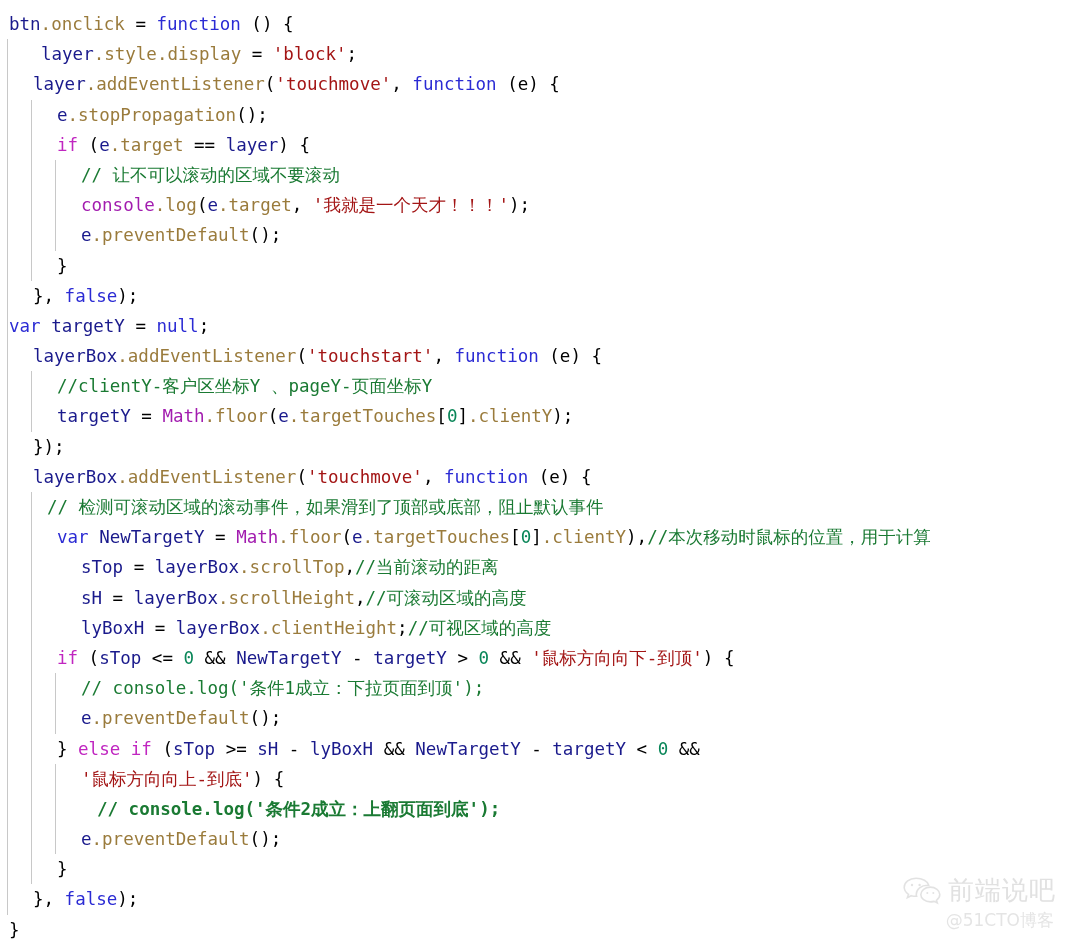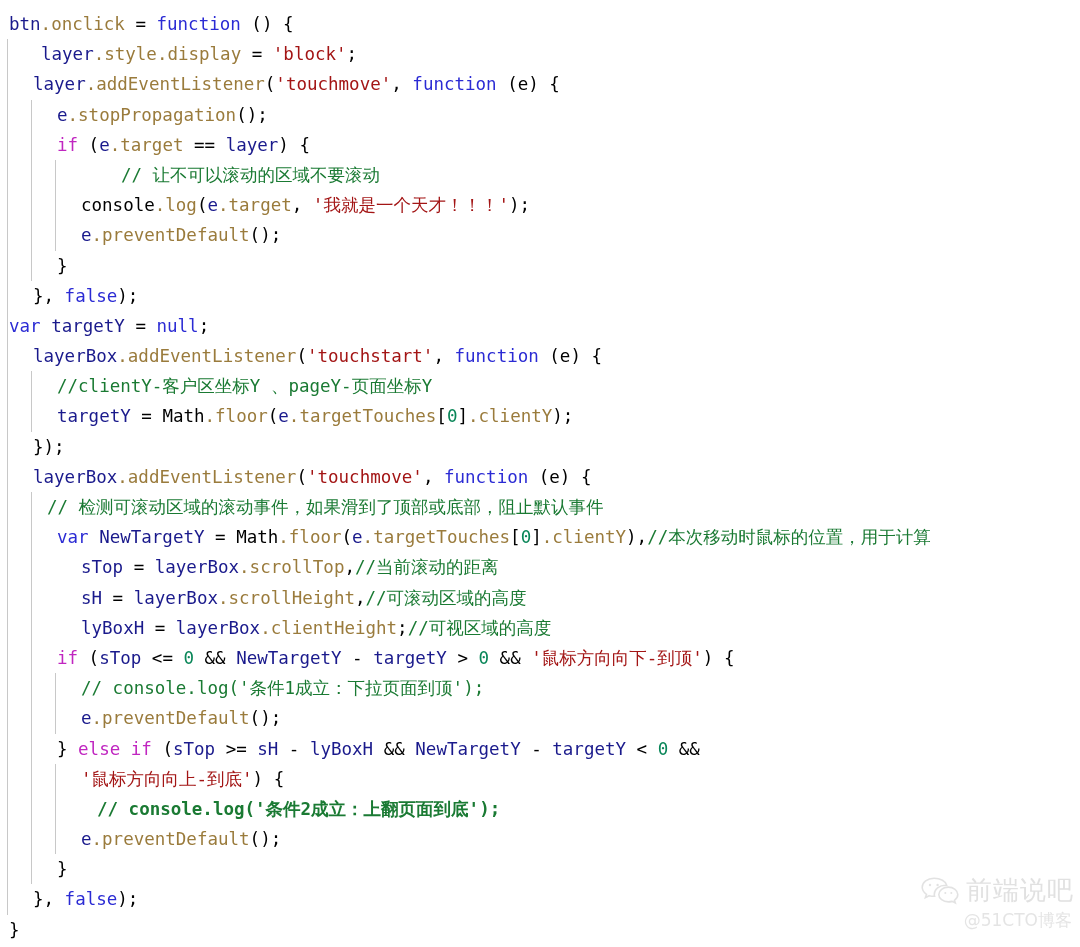--- a/index.html
+++ b/index.html
@@ -56,27 +56,27 @@
   }
 
   
   .t-plain    { color: #000000; }           
   .t-var      { color: #1a1a8c; }
   .t-kw       { color: #2b2bd4; }           
   .t-cond     { color: #c026c0; }           
   .t-prop     { color: #9a7b3c; }           
   .t-str      { color: #a31515; }           
   .t-comment  { color: #1a7a33; }           
-  .t-builtin  { color: #000000; }           
+  .t-builtin  { color: #a21caf; }           
   .t-num      { color: #098658; }
 
   
   #watermark {
     position: absolute;
-    right: 6px;
+    right: 24px;
     bottom: 8px;
     width: 200px;
     height: 76px;
     z-index: 5;
     opacity: 0.55;
     pointer-events: none;
     margin-top: 36px;
   }
   #watermark .wm-row1 {
     display: flex;
@@ -106,21 +106,21 @@
 <body>
 
 <div id="code-viewer">
 
   <div class="code-lines" id="code-lines">
       <div class="code-line"><span class="code-text" style="padding-left: 0px;"><span class="t-var">btn</span><span class="t-prop">.onclick</span><span class="t-plain"> = </span><span class="t-kw">function</span><span class="t-plain"> () {</span></span></div>
       <div class="code-line"><span class="guide" style="left: 2px; height: 30.2px;"></span><span class="code-text" style="padding-left: 32px;"><span class="t-var">layer</span><span class="t-prop">.style</span><span class="t-prop">.display</span><span class="t-plain"> = </span><span class="t-str">'block'</span><span class="t-plain">;</span></span></div>
       <div class="code-line"><span class="guide" style="left: 2px; height: 30.2px;"></span><span class="code-text" style="padding-left: 24px;"><span class="t-var">layer</span><span class="t-prop">.addEventListener</span><span class="t-plain">(</span><span class="t-str">'touchmove'</span><span class="t-plain">, </span><span class="t-kw">function</span><span class="t-plain"> (e) {</span></span></div>
       <div class="code-line"><span class="guide" style="left: 2px; height: 30.2px;"></span><span class="guide" style="left: 26px; height: 30.2px;"></span><span class="code-text" style="padding-left: 48px;"><span class="t-var">e</span><span class="t-prop">.stopPropagation</span><span class="t-plain">();</span></span></div>
       <div class="code-line"><span class="guide" style="left: 2px; height: 30.2px;"></span><span class="guide" style="left: 26px; height: 30.2px;"></span><span class="code-text" style="padding-left: 48px;"><span class="t-cond">if</span><span class="t-plain"> (</span><span class="t-var">e</span><span class="t-prop">.target</span><span class="t-plain"> == </span><span class="t-var">layer</span><span class="t-plain">) {</span></span></div>
-      <div class="code-line"><span class="guide" style="left: 2px; height: 30.2px;"></span><span class="guide" style="left: 26px; height: 30.2px;"></span><span class="guide" style="left: 50px; height: 30.2px;"></span><span class="code-text" style="padding-left: 112px;"><span class="t-comment">// 让不可以滚动的区域不要滚动</span></span></div>
+      <div class="code-line"><span class="guide" style="left: 2px; height: 30.2px;"></span><span class="guide" style="left: 26px; height: 30.2px;"></span><span class="guide" style="left: 50px; height: 30.2px;"></span><span class="code-text" style="padding-left: 72px;"><span class="t-comment">// 让不可以滚动的区域不要滚动</span></span></div>
       <div class="code-line"><span class="guide" style="left: 2px; height: 30.2px;"></span><span class="guide" style="left: 26px; height: 30.2px;"></span><span class="guide" style="left: 50px; height: 30.2px;"></span><span class="code-text" style="padding-left: 72px;"><span class="t-builtin">console</span><span class="t-prop">.log</span><span class="t-plain">(</span><span class="t-var">e</span><span class="t-prop">.target</span><span class="t-plain">, </span><span class="t-str">'我就是一个天才！！！'</span><span class="t-plain">);</span></span></div>
       <div class="code-line"><span class="guide" style="left: 2px; height: 30.2px;"></span><span class="guide" style="left: 26px; height: 30.2px;"></span><span class="guide" style="left: 50px; height: 30.2px;"></span><span class="code-text" style="padding-left: 72px;"><span class="t-var">e</span><span class="t-prop">.preventDefault</span><span class="t-plain">();</span></span></div>
       <div class="code-line"><span class="guide" style="left: 2px; height: 30.2px;"></span><span class="guide" style="left: 26px; height: 30.2px;"></span><span class="code-text" style="padding-left: 48px;"><span class="t-plain">}</span></span></div>
       <div class="code-line"><span class="guide" style="left: 2px; height: 30.2px;"></span><span class="code-text" style="padding-left: 24px;"><span class="t-plain">}, </span><span class="t-kw">false</span><span class="t-plain">);</span></span></div>
       <div class="code-line"><span class="guide" style="left: 2px; height: 30.2px;"></span><span class="code-text" style=""><span class="t-kw">var</span><span class="t-var"> targetY</span><span class="t-plain"> = </span><span class="t-kw">null</span><span class="t-plain">;</span></span></div>
       <div class="code-line"><span class="guide" style="left: 2px; height: 30.2px;"></span><span class="code-text" style="padding-left: 24px;"><span class="t-var">layerBox</span><span class="t-prop">.addEventListener</span><span class="t-plain">(</span><span class="t-str">'touchstart'</span><span class="t-plain">, </span><span class="t-kw">function</span><span class="t-plain"> (e) {</span></span></div>
       <div class="code-line"><span class="guide" style="left: 2px; height: 30.2px;"></span><span class="guide" style="left: 26px; height: 30.2px;"></span><span class="code-text" style="padding-left: 48px;"><span class="t-comment">//clientY-客户区坐标Y 、pageY-页面坐标Y</span></span></div>
       <div class="code-line"><span class="guide" style="left: 2px; height: 30.2px;"></span><span class="guide" style="left: 26px; height: 30.2px;"></span><span class="code-text" style="padding-left: 48px;"><span class="t-var">targetY</span><span class="t-plain"> = </span><span class="t-builtin">Math</span><span class="t-prop">.floor</span><span class="t-plain">(</span><span class="t-var">e</span><span class="t-prop">.targetTouches</span><span class="t-plain">[</span><span class="t-num">0</span><span class="t-plain">]</span><span class="t-prop">.clientY</span><span class="t-plain">);</span></span></div>
       <div class="code-line"><span class="guide" style="left: 2px; height: 30.2px;"></span><span class="code-text" style="padding-left: 24px;"><span class="t-plain">});</span></span></div>
       <div class="code-line"><span class="guide" style="left: 2px; height: 30.2px;"></span><span class="code-text" style="padding-left: 24px;"><span class="t-var">layerBox</span><span class="t-prop">.addEventListener</span><span class="t-plain">(</span><span class="t-str">'touchmove'</span><span class="t-plain">, </span><span class="t-kw">function</span><span class="t-plain"> (e) {</span></span></div>

